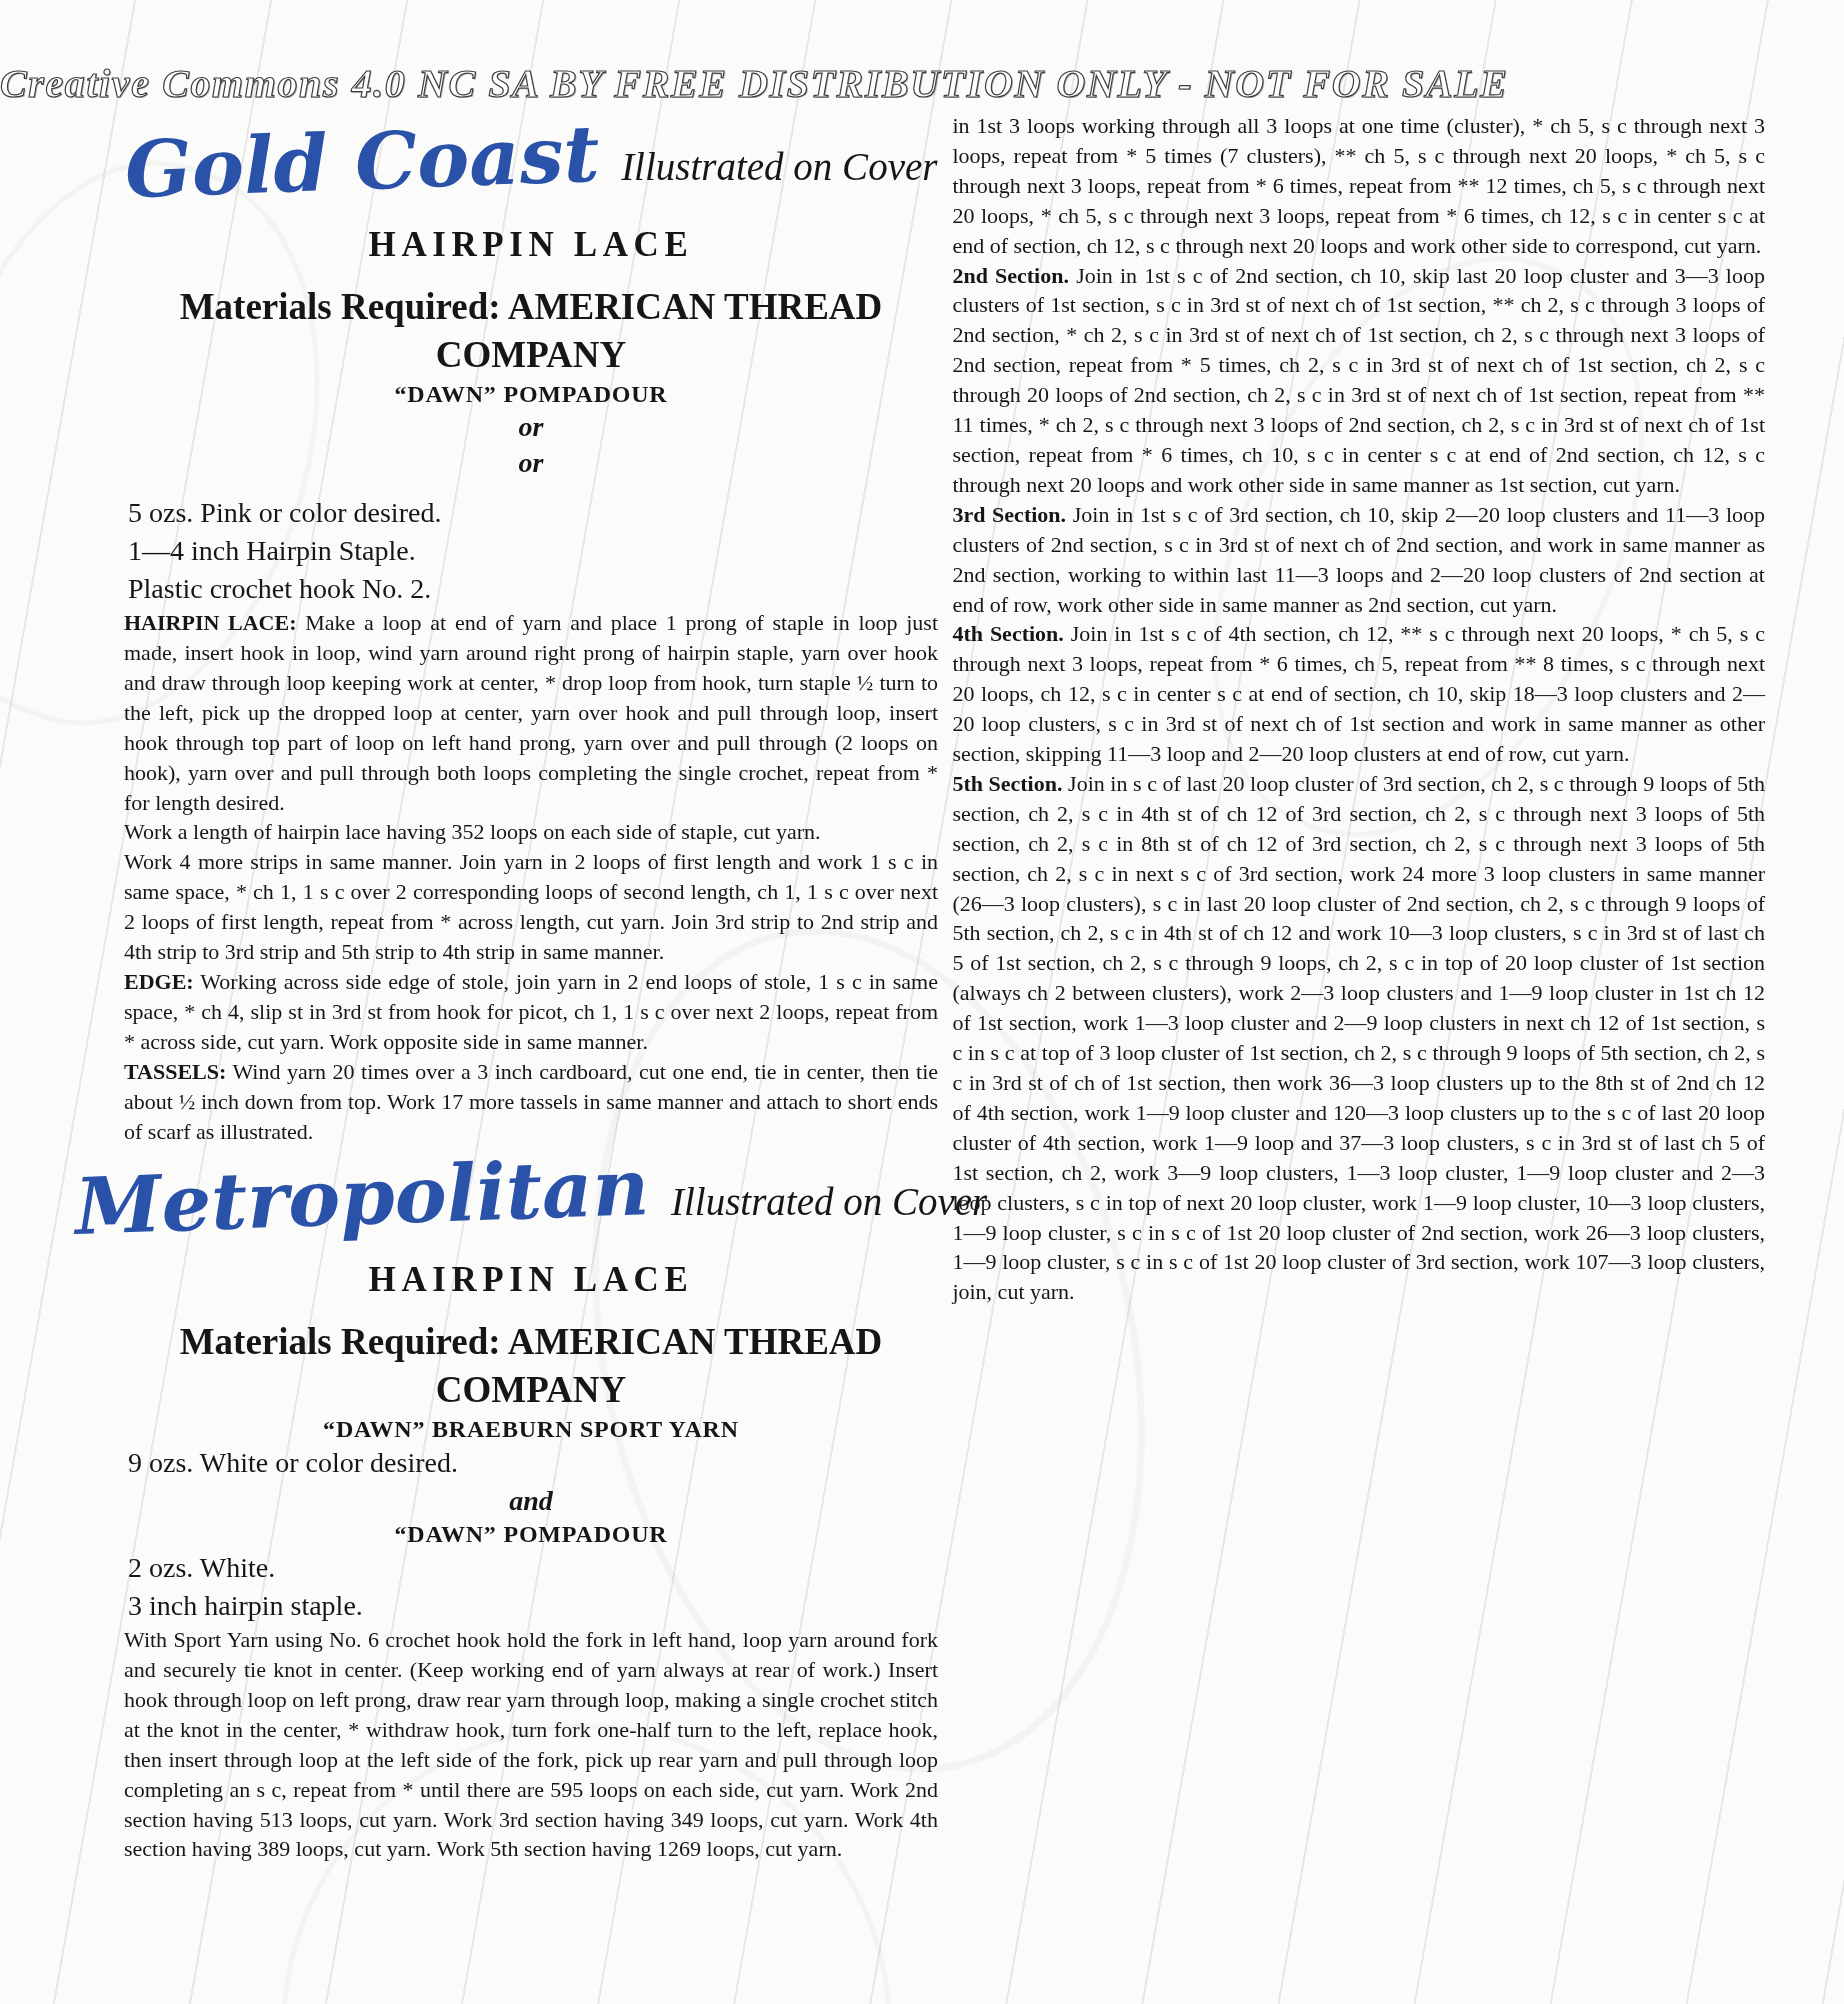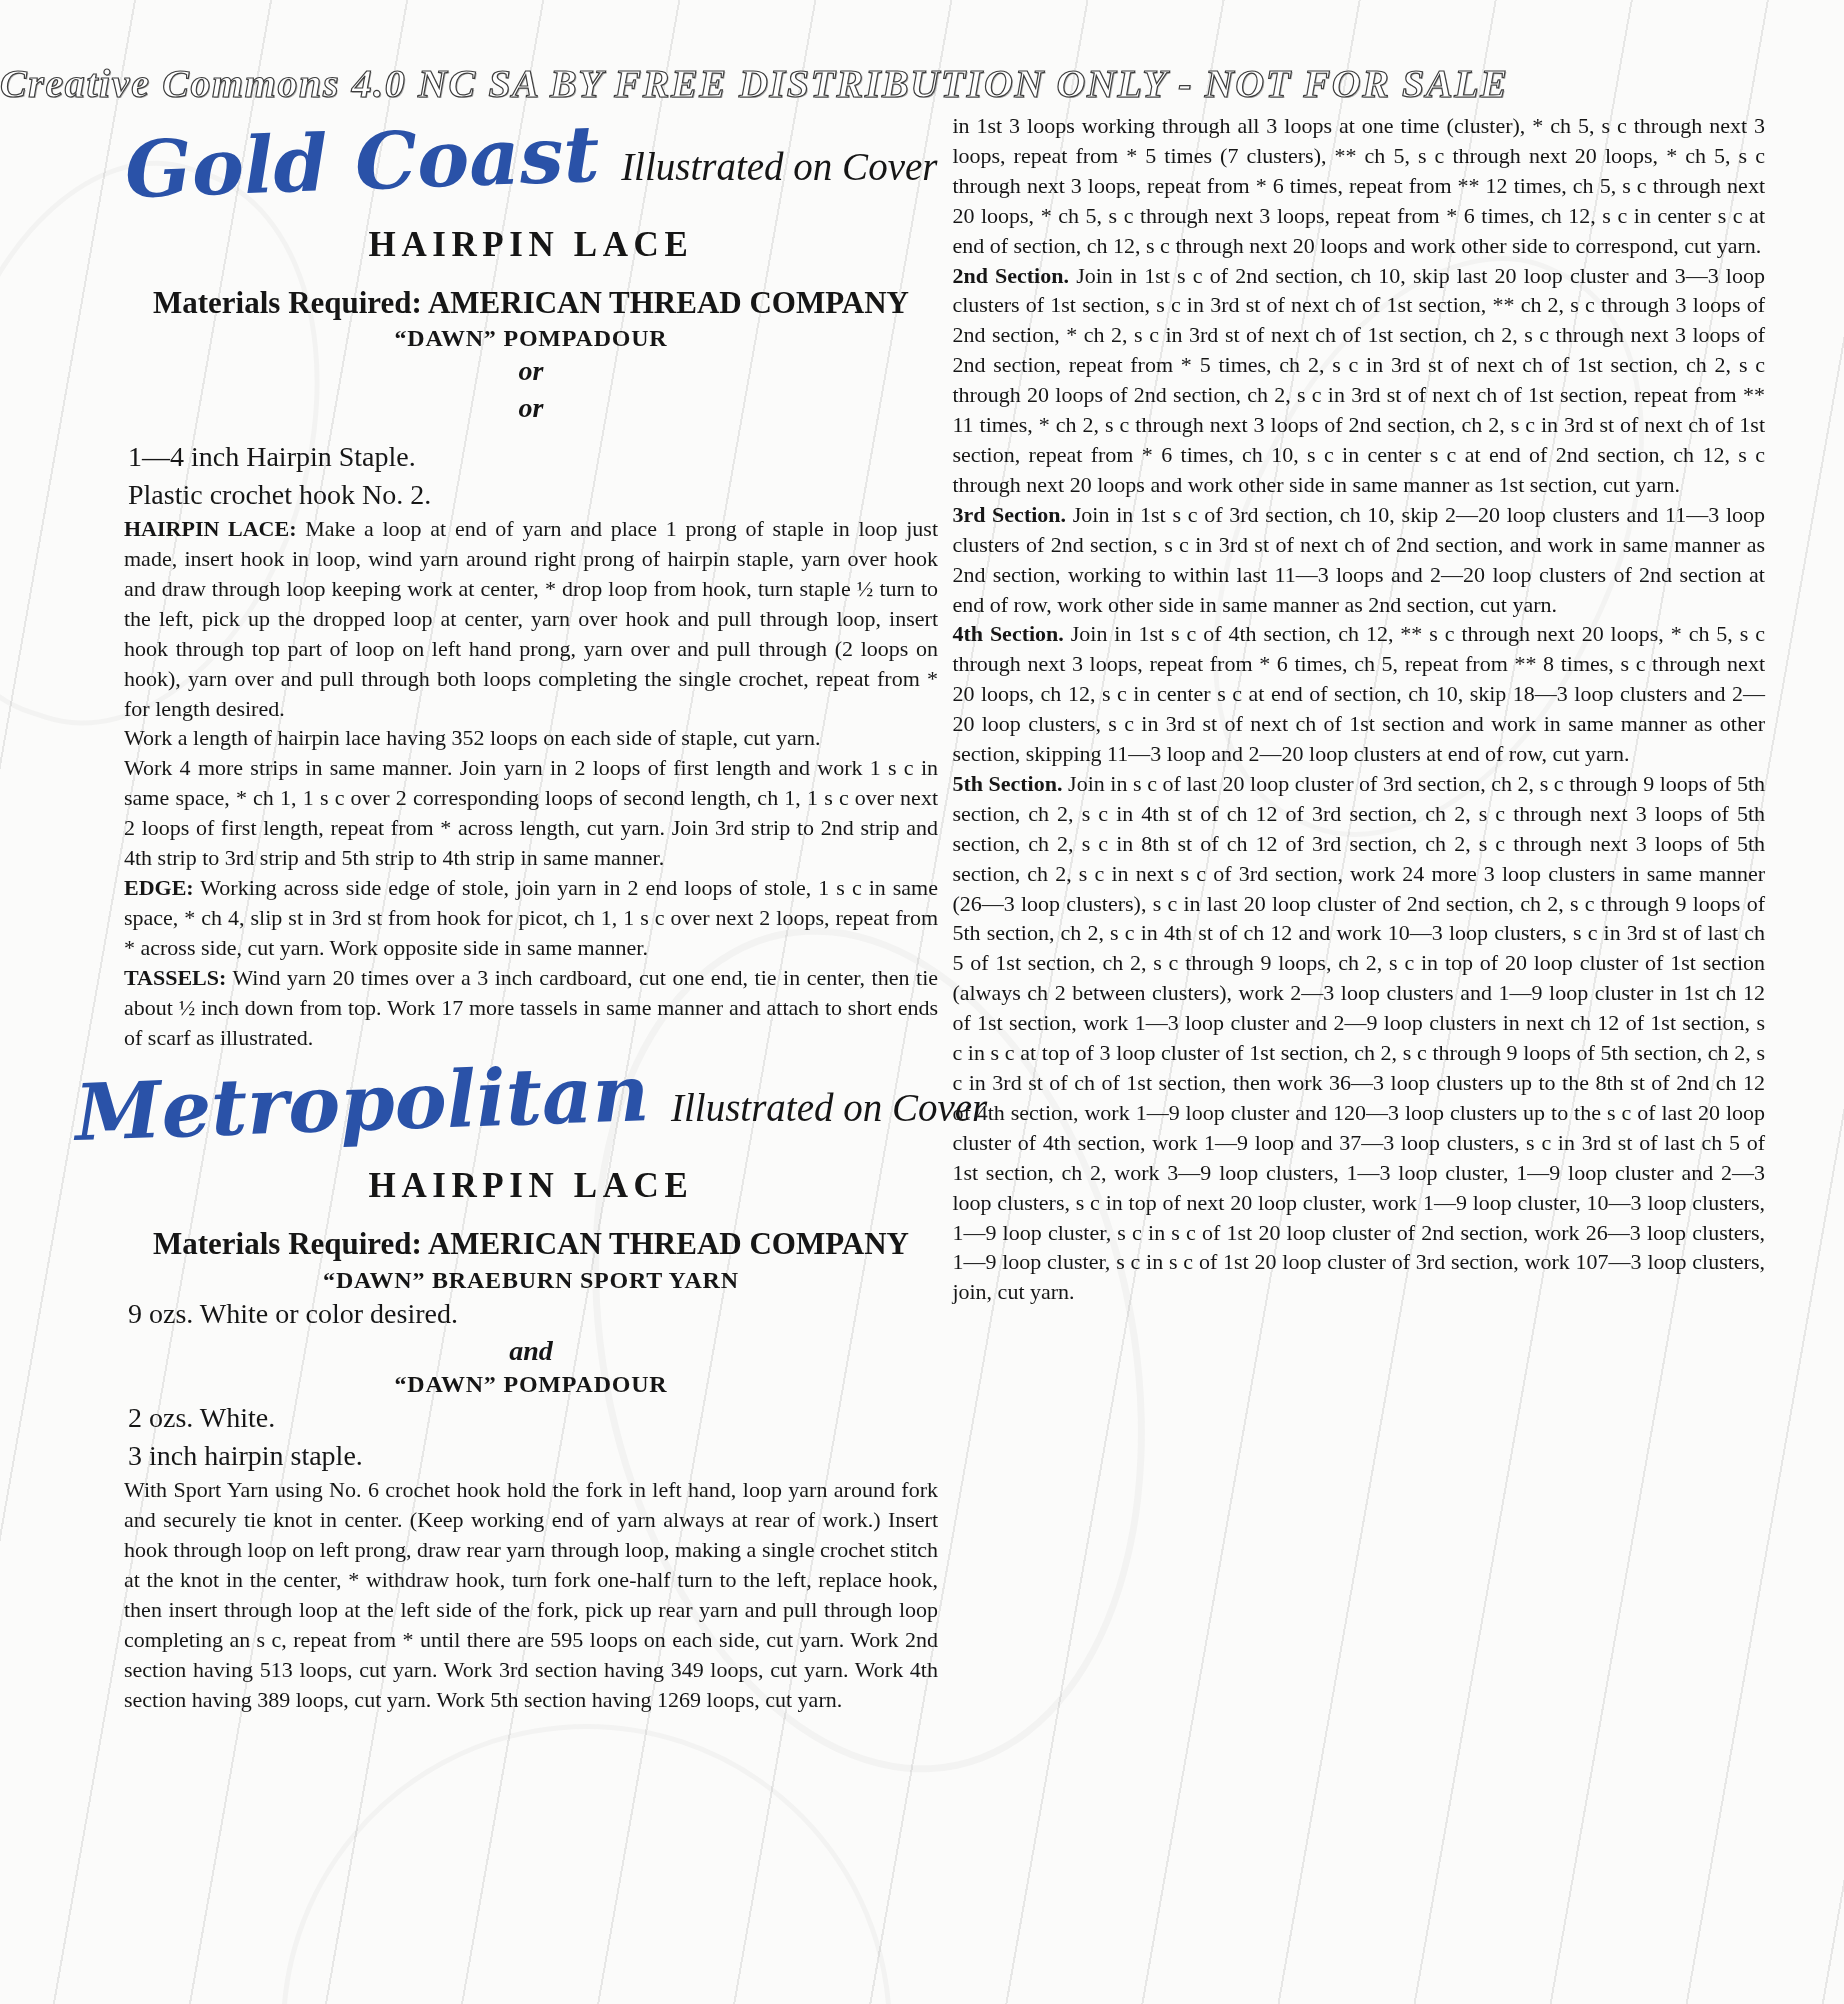--- a/index.html
+++ b/index.html
@@ -75,21 +75,21 @@
   }
   .illustrated {
     font-style:italic; font-weight:normal;
     font-size:39px; padding-bottom:14px; white-space:nowrap;
   }
   .heading {
     text-align:center; font-weight:bold;
     font-size:35px; letter-spacing:5.6px;
     margin:22px 0 18px 0;
   }
-  .mat-label { text-align:center; font-weight:bold; font-size:31px; line-height:1.3; }
+  .mat-label { text-align:center; font-weight:bold; font-size:37px; line-height:1.3; }
   .mat-line  { text-align:center; font-weight:bold; font-size:24px; line-height:1.25; letter-spacing:0.8px; }
   .conj      { text-align:center; font-weight:bold; font-style:italic; font-size:28px; line-height:1.3; }
   .mat-block { margin-bottom:12px; }
 </style>
 </head>
 <body>
 
 <div class="page">
   <div class="scan-lines"></div>
   <div class="wm wm1"></div>
@@ -109,20 +109,21 @@
       </div>
       <div class="heading">HAIRPIN LACE</div>
 
       <div class="mat-block">
         <div class="mat-label">Materials Required: AMERICAN THREAD COMPANY</div>
         <div class="mat-line">“DAWN” POMPADOUR</div>
         <div class="conj">or</div>
         <div class="conj">or</div>
       </div>
 
+      <div class="supply">5 ozs. Pink or color desired.</div>
       <div class="supply">1—4 inch Hairpin Staple.</div>
       <div class="supply">Plastic crochet hook No. 2.</div>
 
       <p class="par"><b class="lead">HAIRPIN LACE:</b> <span>Make a loop at end of yarn and place 1 prong of staple in loop just made, insert hook in loop, wind yarn around right prong of hairpin staple, yarn over hook and draw through loop keeping work at center, * drop loop from hook, turn staple ½ turn to the left, pick up the dropped loop at center, yarn over hook and pull through loop, insert hook through top part of loop on left hand prong, yarn over and pull through (2 loops on hook), yarn over and pull through both loops completing the single crochet, repeat from * for length desired.</span></p>
       <p class="par"><b class="lead"></b> <span>Work a length of hairpin lace having 352 loops on each side of staple, cut yarn.</span></p>
       <p class="par"><b class="lead"></b> <span>Work 4 more strips in same manner. Join yarn in 2 loops of first length and work 1 s c in same space, * ch 1, 1 s c over 2 corresponding loops of second length, ch 1, 1 s c over next 2 loops of first length, repeat from * across length, cut yarn. Join 3rd strip to 2nd strip and 4th strip to 3rd strip and 5th strip to 4th strip in same manner.</span></p>
       <p class="par"><b class="lead">EDGE:</b> <span>Working across side edge of stole, join yarn in 2 end loops of stole, 1 s c in same space, * ch 4, slip st in 3rd st from hook for picot, ch 1, 1 s c over next 2 loops, repeat from * across side, cut yarn. Work opposite side in same manner.</span></p>
       <p class="par"><b class="lead">TASSELS:</b> <span>Wind yarn 20 times over a 3 inch cardboard, cut one end, tie in center, then tie about ½ inch down from top. Work 17 more tassels in same manner and attach to short ends of scarf as illustrated.</span></p>
 
       <div class="title-row">

